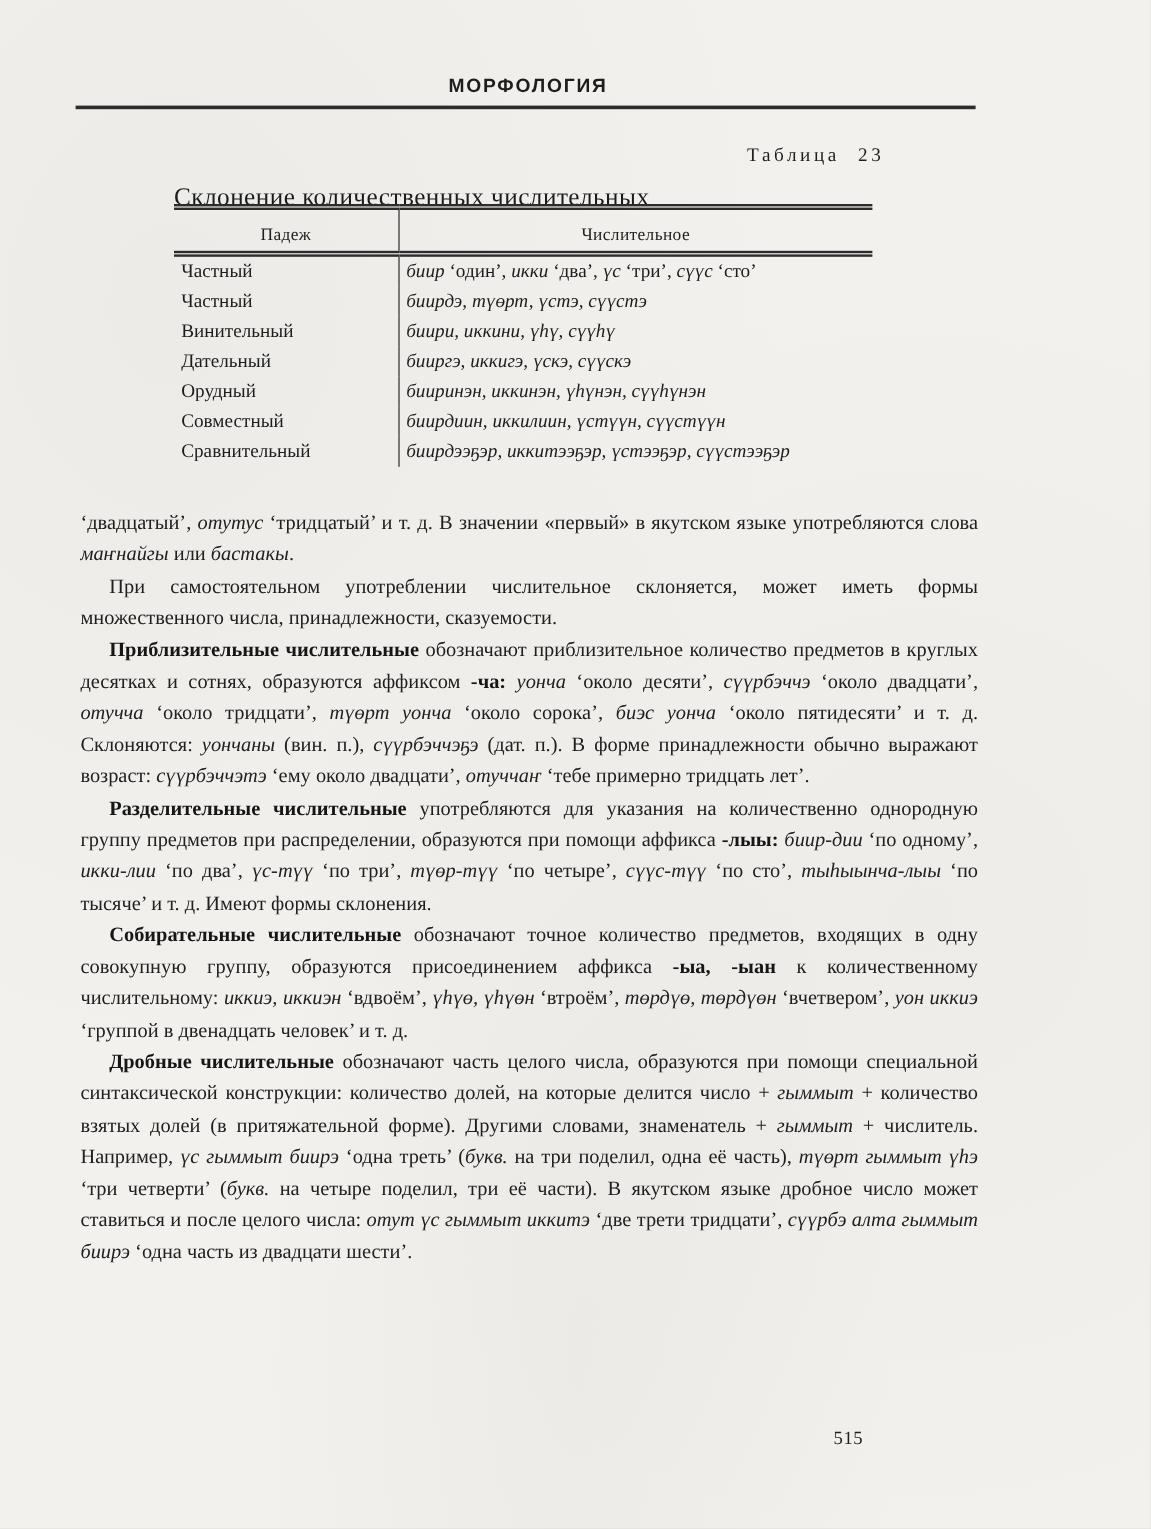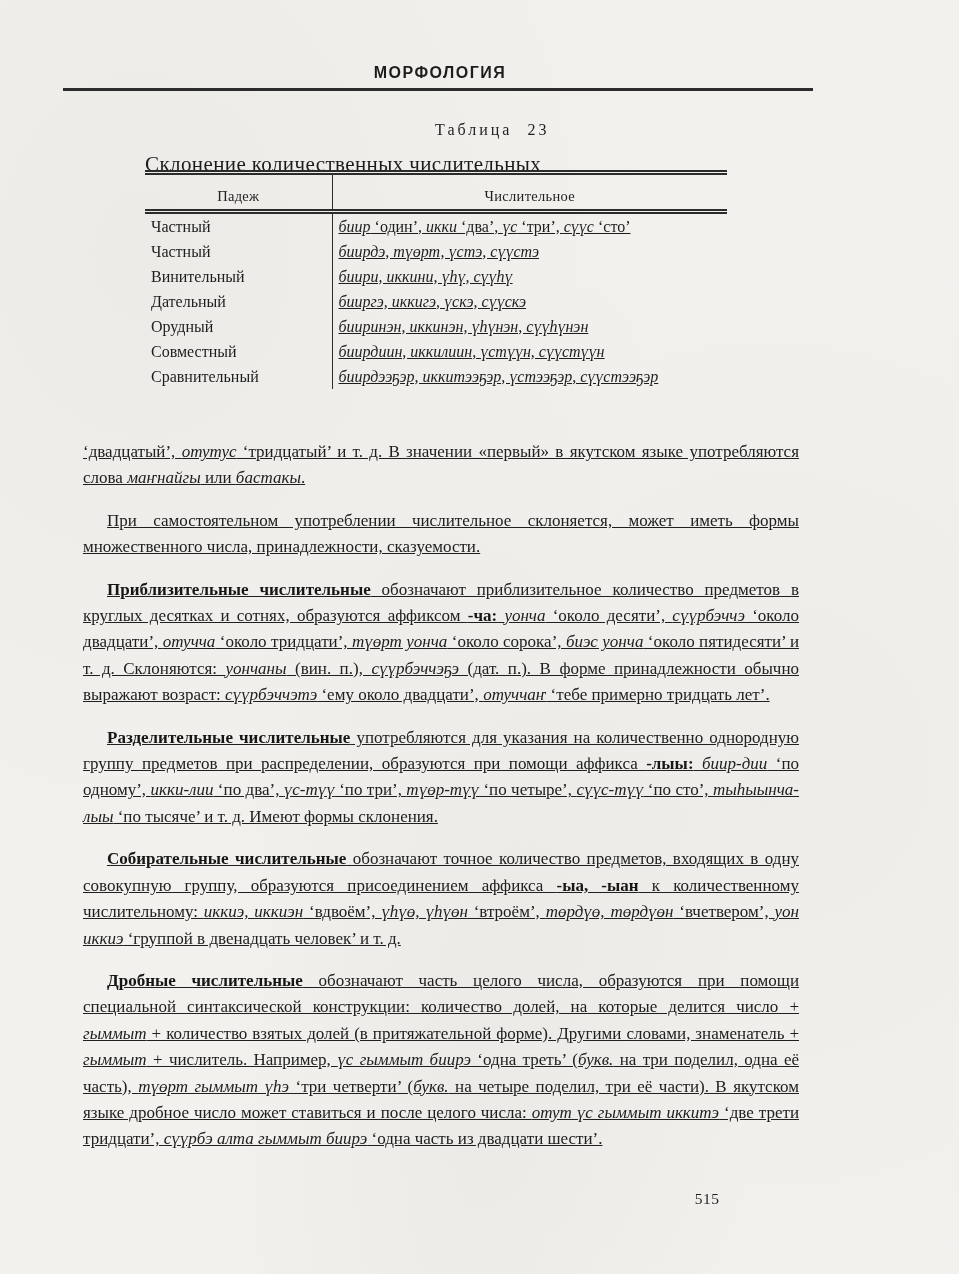--- a/index.html
+++ b/index.html
@@ -21,47 +21,47 @@
     text-align:center;
     font-family:"Liberation Sans","DejaVu Sans",sans-serif;
     font-weight:bold;font-size:16px;letter-spacing:1.5px;color:#1d1d1d;
   }
   .header-rule{
     position:absolute;top:88px;left:63px;width:750px;height:3px;
     background:#2c2c2c;
   }
   .table-label{
     position:absolute;top:121px;left:435px;width:302px;
-    text-align:left;font-size:16px;letter-spacing:3px;word-spacing:8px;color:#1f1f1f;
+    text-align:right;font-size:16px;letter-spacing:3px;word-spacing:8px;color:#1f1f1f;
   }
   .table-title{
     position:absolute;top:152px;left:145px;width:582px;
     text-align:left;font-weight:normal;font-size:21px;letter-spacing:0.4px;color:#1b1b1b;
   }
   table.decl{
     position:absolute;top:170px;left:145px;width:582px;
     border-collapse:collapse;table-layout:fixed;
   }
   table.decl th{
     font-weight:normal;font-size:14.5px;letter-spacing:0.3px;
     border-top:5px double #2c2c2c;border-bottom:5px double #2c2c2c;
     padding:13px 2px 4px 2px;text-align:center;color:#1f1f1f;
   }
   table.decl td{
     font-size:16px;height:25px;padding:0 4px 0 6px;vertical-align:middle;color:#1d1d1d;
   }
   .col-case{width:187px;}
   .col-num{width:395px;}
   table.decl th.h-num, table.decl td.c-num{border-left:1.6px solid #2c2c2c;}
-  td.c-num{padding-left:9px;text-decoration:underline;}
+  td.c-num{padding-left:9px;}
   .body-text{
     position:absolute;top:423px;left:67px;width:748px;
     font-size:17px;line-height:26.4px;text-align:justify;color:#202020;
   }
-  .body-text p{margin:16px;text-indent:24px;text-decoration:underline;}
+  .body-text p{margin:0;text-indent:24px;}
   .body-text p.no-indent{text-indent:0;}
   .r-n{font-style:normal;font-weight:normal;}
   .r-i{font-style:italic;}
   .r-b{font-weight:bold;color:#161616;}
   .page-number{
     position:absolute;top:1190px;left:607px;width:200px;
     text-align:center;font-size:15.5px;color:#1f1f1f;letter-spacing:0.5px;
   }
 </style>
 </head>

